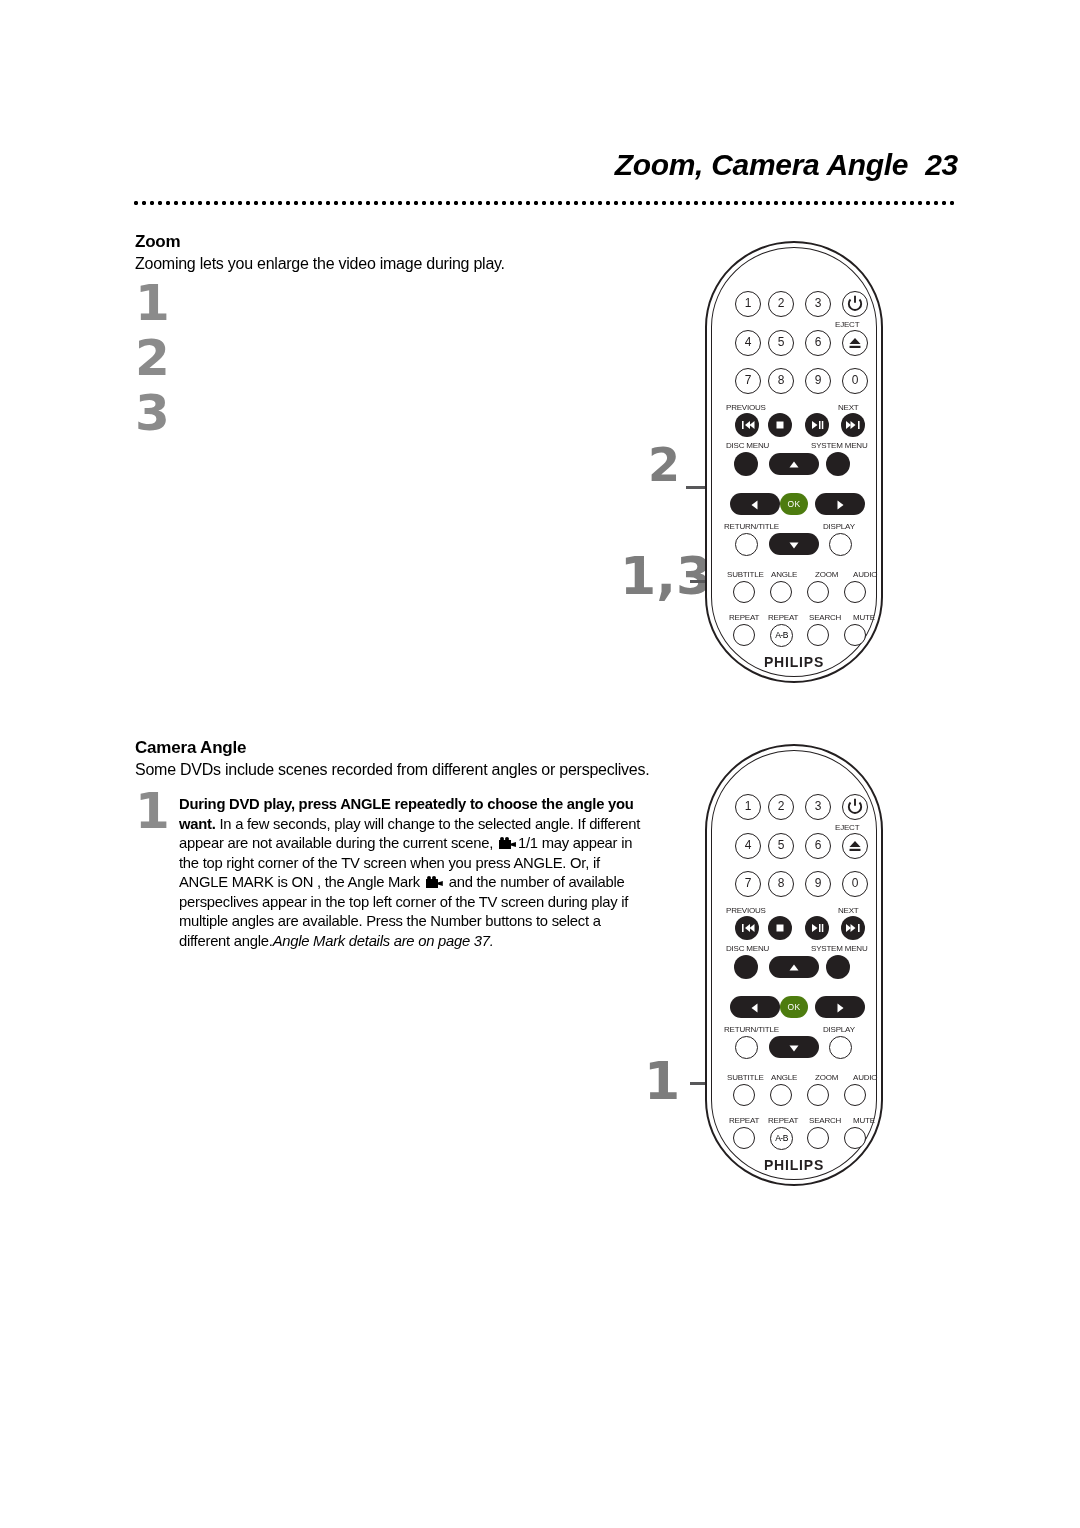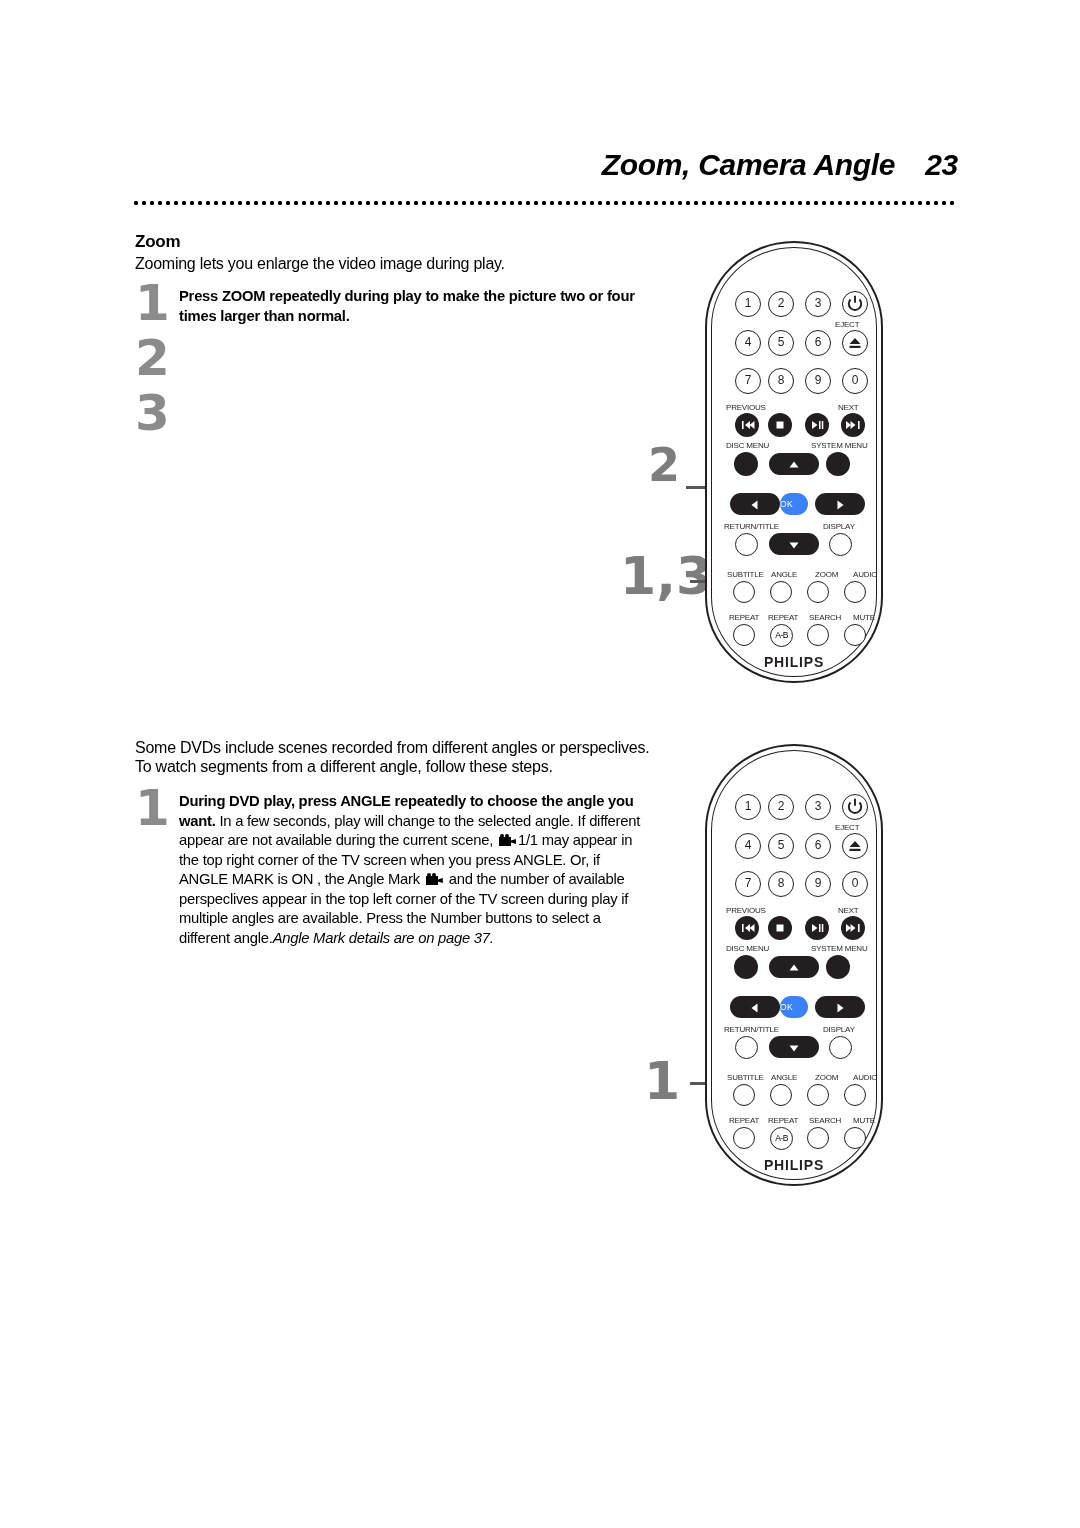--- a/index.html
+++ b/index.html
@@ -3,21 +3,21 @@
 <meta charset="utf-8">
 <style>
   html,body{margin:0;padding:0;background:#fff;}
   body{width:1080px;height:1528px;position:relative;overflow:hidden;
        font-family:"Liberation Sans","DejaVu Sans",sans-serif;color:#000;}
 
   
   .page-header{position:absolute;left:0;top:148px;width:1080px;height:70px;}
   .page-title{position:absolute;right:122px;top:0;font-size:30px;font-weight:bold;
               font-style:italic;letter-spacing:-0.3px;white-space:nowrap;}
-  .page-title .pno{margin-left:30px;font-style:italic;}
+  .page-title .pno{margin-left:17px;font-style:italic;}
   .dotted-rule{position:absolute;left:132px;top:53px;width:826px;height:4px;
      background-image:radial-gradient(circle, #000 45%, rgba(0,0,0,0) 50%);
      background-size:8px 4px;background-repeat:repeat-x;}
 
   
   .col{position:absolute;left:135px;width:510px;}
   .sec-head{font-size:17px;font-weight:bold;letter-spacing:-0.2px;margin:0 0 2px 0;}
   .sec-intro{font-size:16px;line-height:19px;letter-spacing:-0.25px;margin:0;}
 
   .steps{position:relative;margin-top:14px;}
@@ -52,22 +52,22 @@
 
   .btn{position:absolute;box-sizing:border-box;}
   .btn-num{width:26px;height:26px;border-radius:50%;border:1.8px solid #231f20;
            background:#fff;font-size:12px;line-height:23px;text-align:center;color:#231f20;}
   .btn-circ{width:23px;height:23px;border-radius:50%;border:1.8px solid #231f20;background:#fff;}
   .btn-circ.sm{width:22px;height:22px;}
   .btn-ab{width:23px;height:23px;border-radius:50%;border:1.8px solid #231f20;background:#fff;
           font-size:8.5px;line-height:20px;text-align:center;letter-spacing:-0.5px;}
   .btn-solid{width:24px;height:24px;border-radius:50%;background:#231f20;}
   .btn-oval-w{width:50px;height:22px;border-radius:11px;background:#231f20;}
-  .btn-ok{width:28px;height:22px;border-radius:11px;background:#3b82f6;color:#fff;
-          font-size:8.5px;line-height:22px;letter-spacing:0.3px;}
+  .btn-ok{width:28px;height:22px;border-radius:11px;background:#4d7c0f;color:#fff;
+          font-size:8.5px;line-height:22px;text-align:center;letter-spacing:0.3px;}
 
   .lbl{position:absolute;font-size:8px;color:#231f20;white-space:nowrap;letter-spacing:-0.2px;}
 
   .philips{position:absolute;width:100%;text-align:center;font-size:14px;font-weight:bold;
            letter-spacing:0.8px;color:#231f20;}
 </style>
 </head>
 <body>
 
 <div class="page-header">
@@ -78,37 +78,36 @@
 </div>
 
 <div class="col" style="top:232px;">
   <h2 class="sec-head">Zoom</h2>
   <p class="sec-intro">Zooming lets you enlarge the video image during play.</p>
 
   <div class="steps">
 
     <div class="step">
       <div class="step-num">1</div>
-      <div class="step-body"><b>Press ZOOM repeatedly during play to make the picture two or four times larger than normal.</b></div>
     </div>
 
     <div class="step">
       <div class="step-num">2</div>
     </div>
 
     <div class="step">
       <div class="step-num">3</div>
     </div>
 
   </div>
 </div>
 
 <div class="col" style="top:738px;width:515px;">
+  <h2 class="sec-head">Camera Angle</h2>
   <p class="sec-intro">Some DVDs include scenes recorded from different angles or perspeclives.</p>
-  <p class="sec-intro">To watch segments from a different angle, follow these steps.</p>
 
   <div class="steps" style="margin-top:16px;">
     <div class="step">
       <div class="step-num">1</div>
       <div class="step-body">
         <b>During DVD play, press ANGLE repeatedly to choose the angle you want.</b><span> In a few seconds, play will change to the selected angle. If different appear are not available during the current scene,</span>
         <span class="cam-icon"><span class="r1"></span><span class="r2"></span><span class="body"></span><span class="lens"></span></span><span>1/1 may appear in the top right corner of the TV screen when you press ANGLE.</span>
         <span>Or, if ANGLE MARK is ON , the Angle Mark</span>
         <span class="cam-icon"><span class="r1"></span><span class="r2"></span><span class="body"></span><span class="lens"></span></span>
         <span>and the number of available perspeclives appear in the top left corner of the TV screen during play if multiple angles are available. Press the Number buttons to select a different angle.</span><i>Angle Mark details are on page 37.</i>

